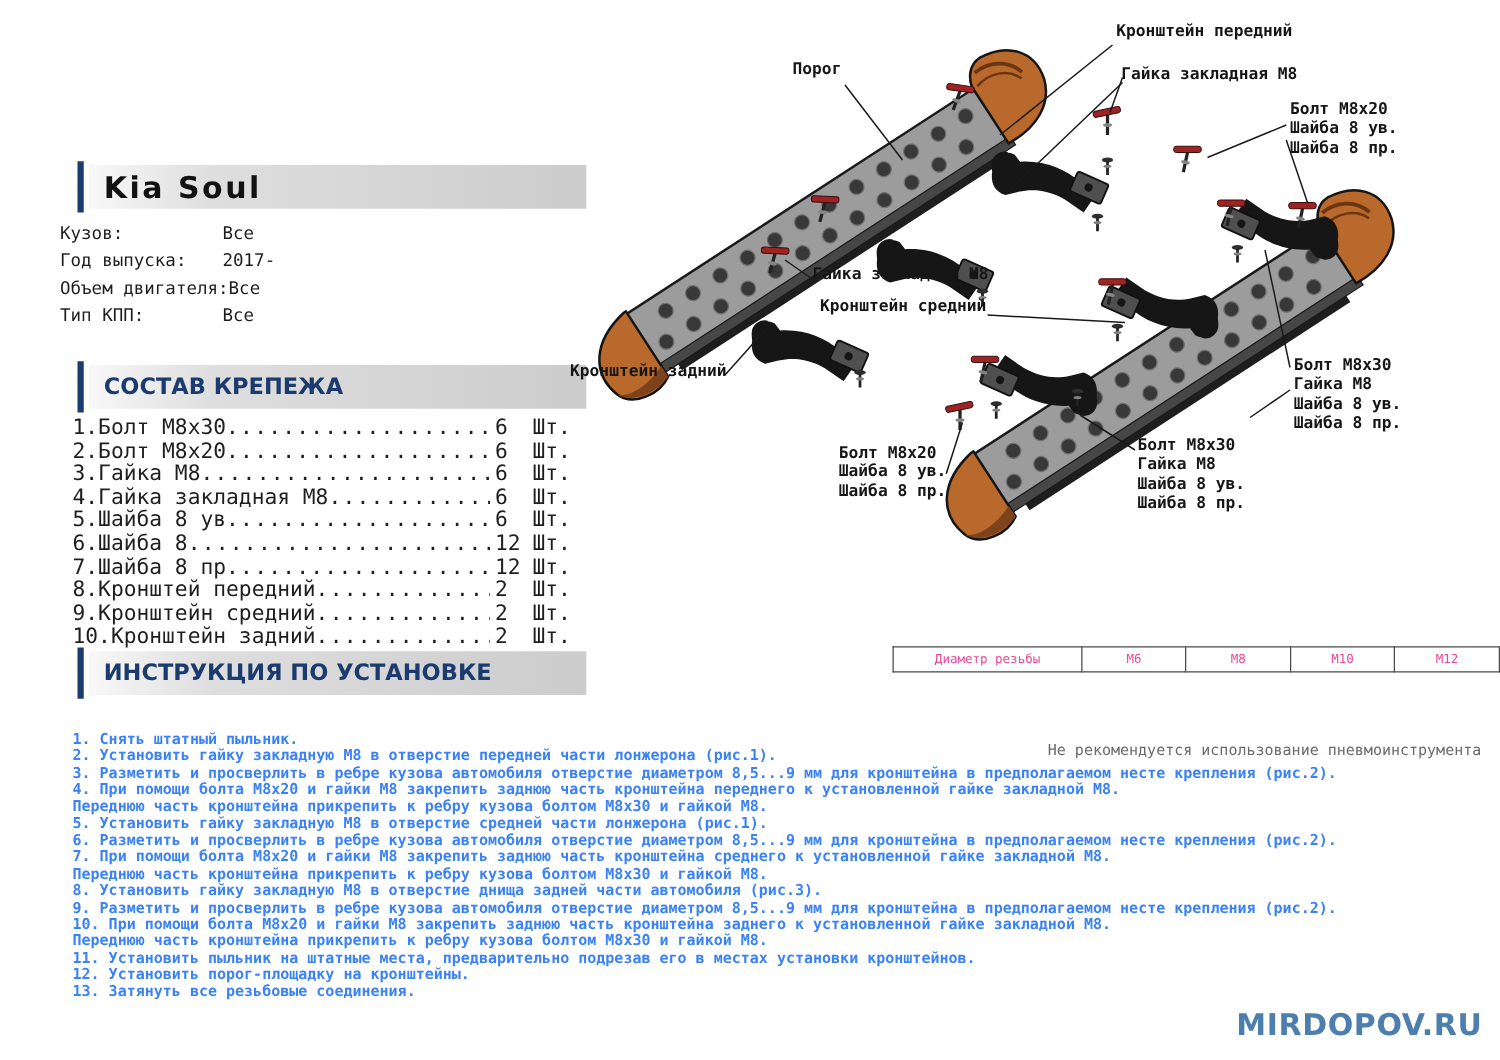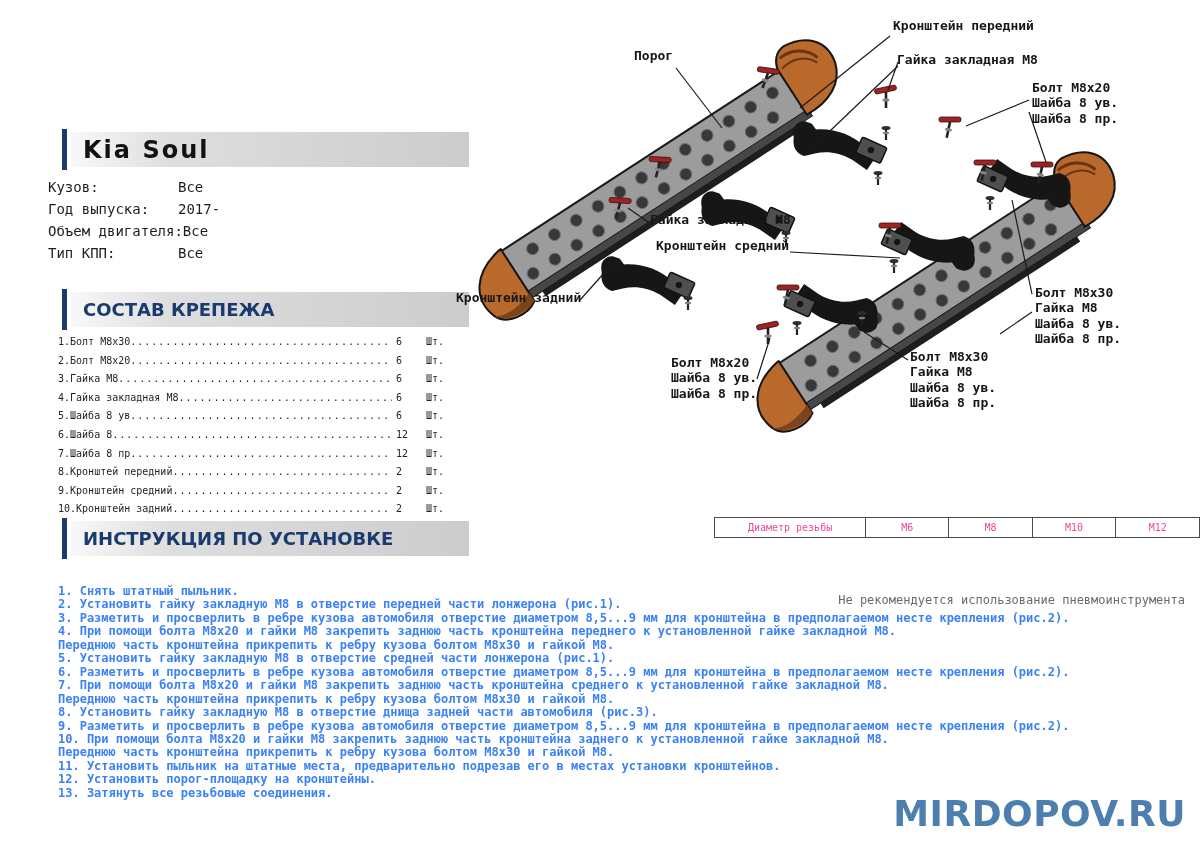--- a/index.html
+++ b/index.html
@@ -23,21 +23,21 @@
   #hdr-kia{top:132px;}
   #hdr-kia .title{color:#121212;letter-spacing:2px;font-size:24px;}
   #hdr-sostav{top:292px;}
   #hdr-instr{top:521px;}
   .navy{color:#1b3a6e;}
   
   #info{position:absolute;left:48px;top:176px;width:470px;font-size:14px;}
   .info-row{display:flex;line-height:22px;white-space:nowrap;}
   .info-label{min-width:130px;}
   
-  #parts{position:absolute;left:58px;top:333px;width:404px;font-size:10px;}
+  #parts{position:absolute;left:58px;top:333px;width:404px;font-size:17px;}
   .part-row{display:flex;line-height:18.6px;align-items:baseline;}
   .part-name{white-space:nowrap;}
   .part-dots{flex:1;overflow:hidden;white-space:nowrap;letter-spacing:1px;}
   .part-qty{width:30px;padding-left:4px;}
   .part-unit{width:36px;}
   
   #instr-list{position:absolute;left:58px;top:585px;width:1130px;
     font-size:12px;font-weight:bold;color:#3b82f6;}
   .instr-line{line-height:13.45px;white-space:nowrap;}
   
@@ -51,21 +51,21 @@
   #diagram{position:absolute;left:440px;top:0;width:760px;height:520px;}
   #diagram svg{position:absolute;left:0;top:0;}
   .dlabel{
     position:absolute;font-size:13px;font-weight:bold;color:#161616;
     line-height:15.3px;white-space:pre-line;
   }
   
   #watermark{
     position:absolute;right:14px;bottom:14px;
     font-family:"DejaVu Sans","Liberation Sans",sans-serif;
-    font-weight:bold;font-size:36px;color:#4d7fae;letter-spacing:0.5px;
+    font-weight:bold;font-size:24px;color:#4d7fae;letter-spacing:0.5px;
   }
 </style>
 </head>
 <body>
 
 <div class="hdr" id="hdr-kia">
   <div class="vbar"></div>
   <div class="bar">
     <span class="title">Kia Soul</span>
   </div>

